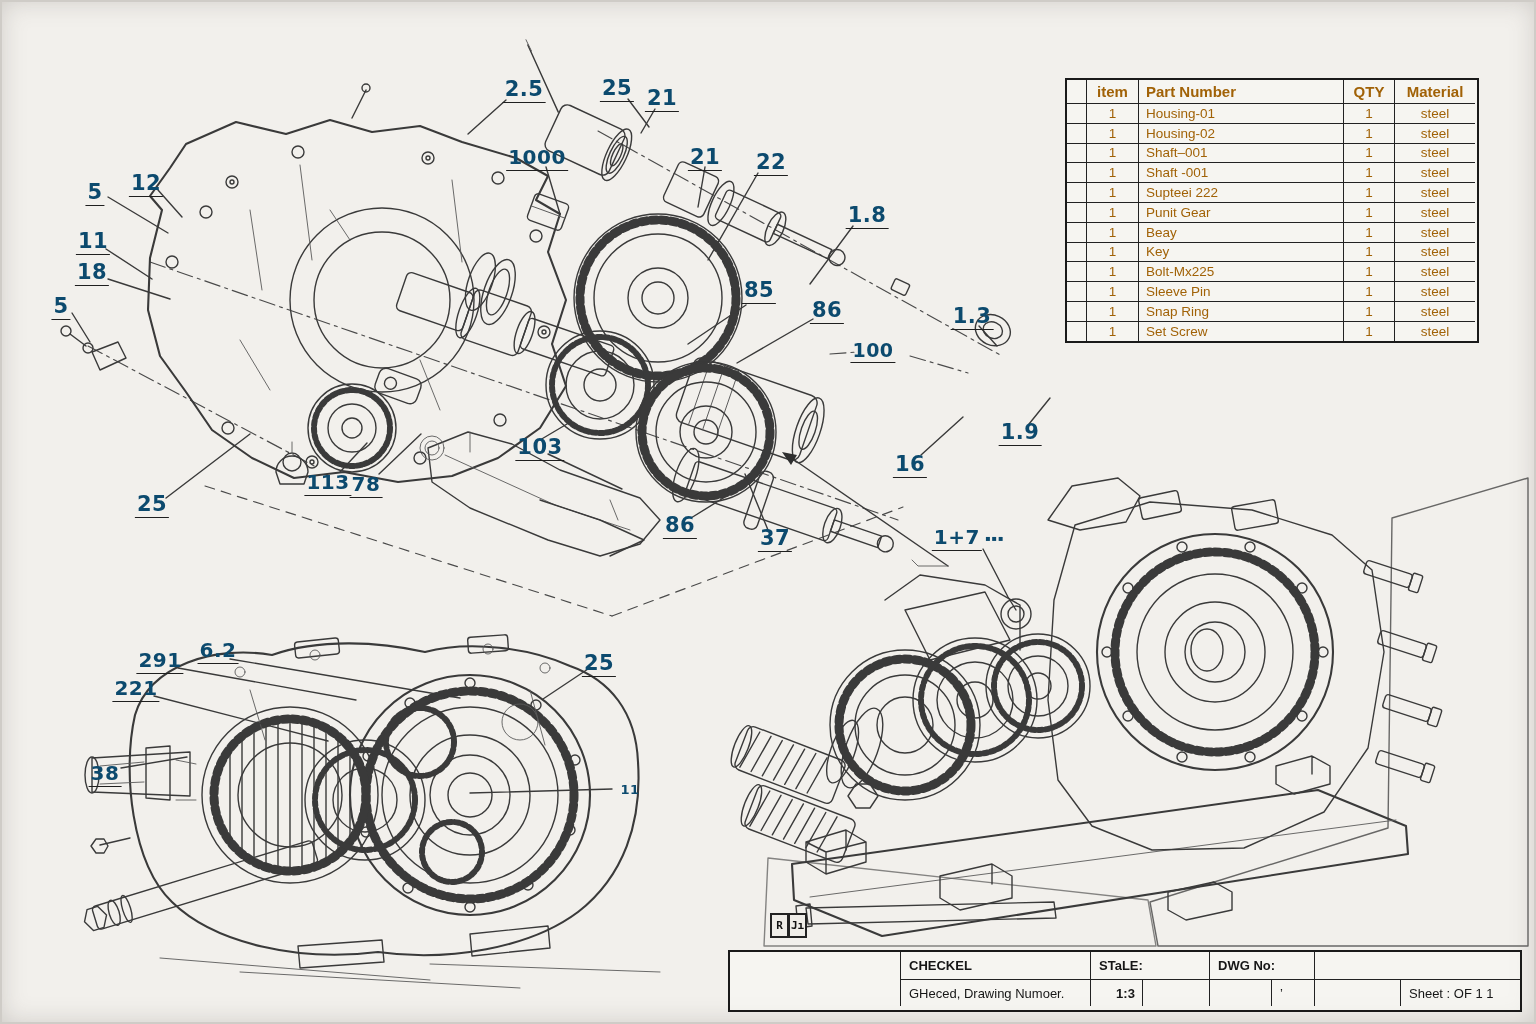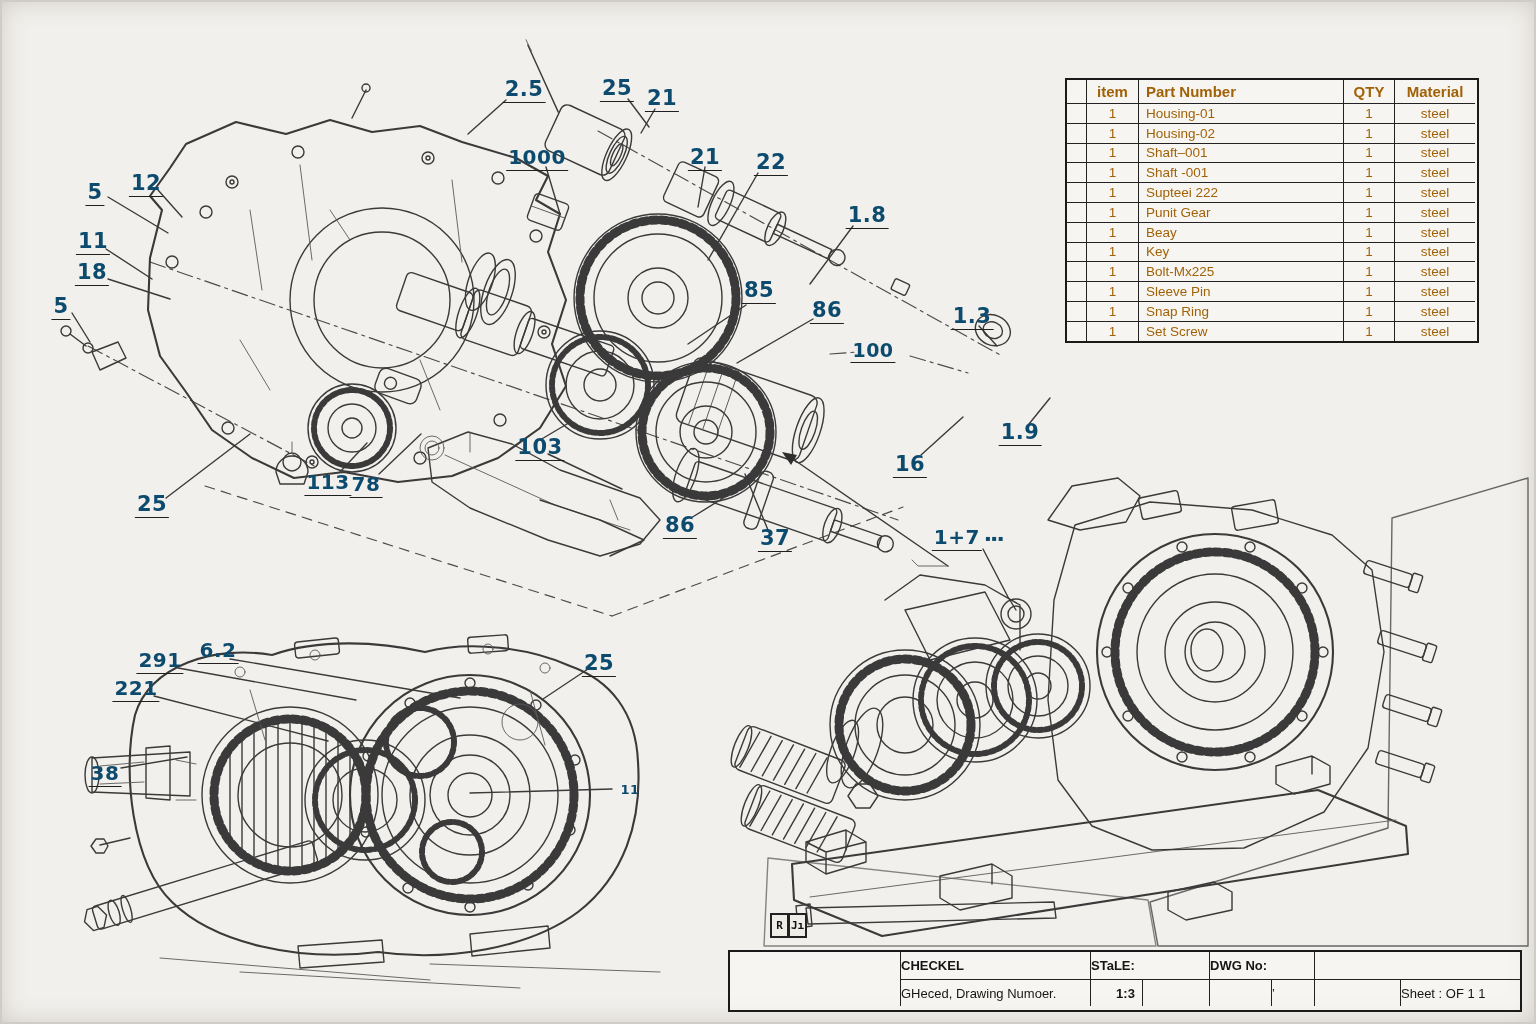--- a/index.html
+++ b/index.html
@@ -46,21 +46,21 @@
   }
   #parts-table .c:nth-child(5n){border-right:none;}
   #parts-table .hdr{height:23px;font-weight:bold;font-size:15px;}
   #parts-table .pl{justify-content:flex-start;padding-left:7px;}
   #parts-table .last{border-bottom:none;}
 
   
   #title-block{position:absolute;left:728px;top:950px;width:790px;height:58px;
     border:2px solid #1a1a1a;z-index:6;background:rgba(250,249,246,.5);color:#161616;}
   .tb-cell{position:absolute;border-left:1.4px solid #222;border-top:1.4px solid #222;
-    font-size:13px;display:flex;align-items:center;padding-left:0;box-sizing:border-box;}
+    font-size:13px;display:flex;align-items:center;padding-left:8px;box-sizing:border-box;}
   .tb-cell.noL{border-left:none;} .tb-cell.noT{border-top:none;}
   .tb-bold{font-weight:bold;}
 
   .stamp{position:absolute;z-index:6;width:15px;height:21px;border:2px solid #222;
     background:#efede8;color:#111;font:bold 11px "DejaVu Sans Mono", monospace;
     display:flex;align-items:center;justify-content:center;}
 </style>
 </head>
 <body>
 

